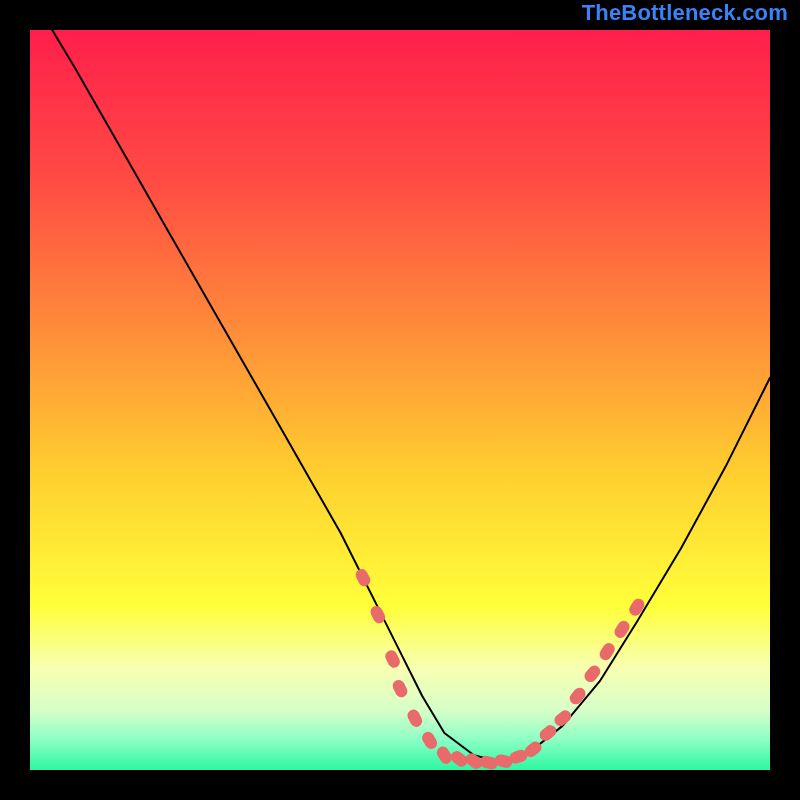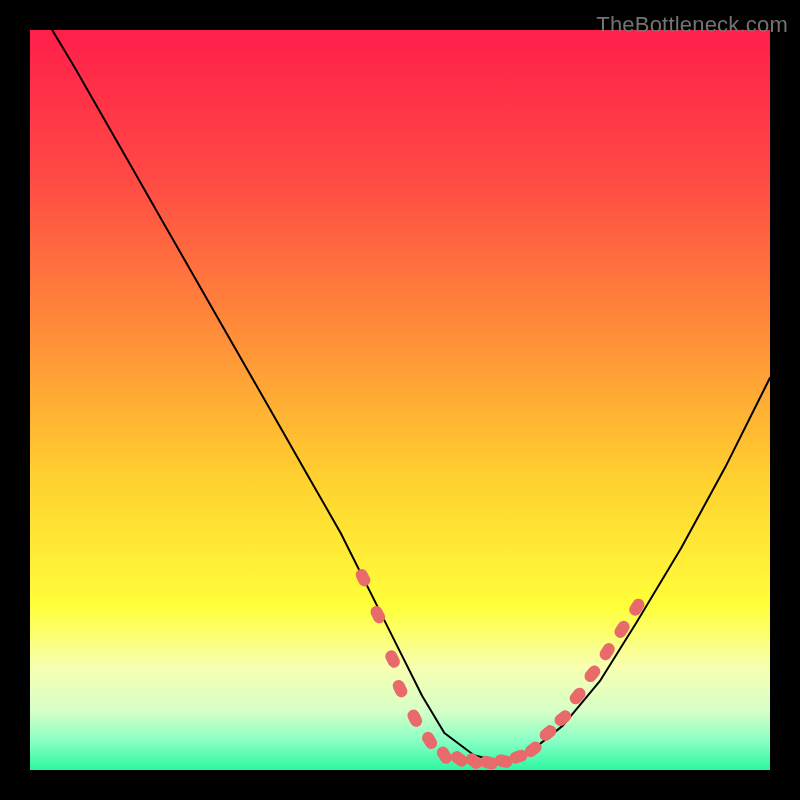--- a/index.html
+++ b/index.html
@@ -10,26 +10,26 @@
     background: #000000;
     overflow: hidden;
   }
   .container {
     position: relative;
     width: 800px;
     height: 800px;
   }
   .watermark {
     position: absolute;
-    top: 12px;
+    top: 0;
     right: 12px;
-    color: #737373;
+    color: #3b82f6;
     font-family: Arial, Helvetica, sans-serif;
     font-size: 22px;
-    font-weight: normal;
+    font-weight: bold;
     z-index: 10;
     letter-spacing: 0.2px;
   }
   .plot-area {
     position: absolute;
     left: 30px;
     top: 30px;
     width: 740px;
     height: 740px;
   }

